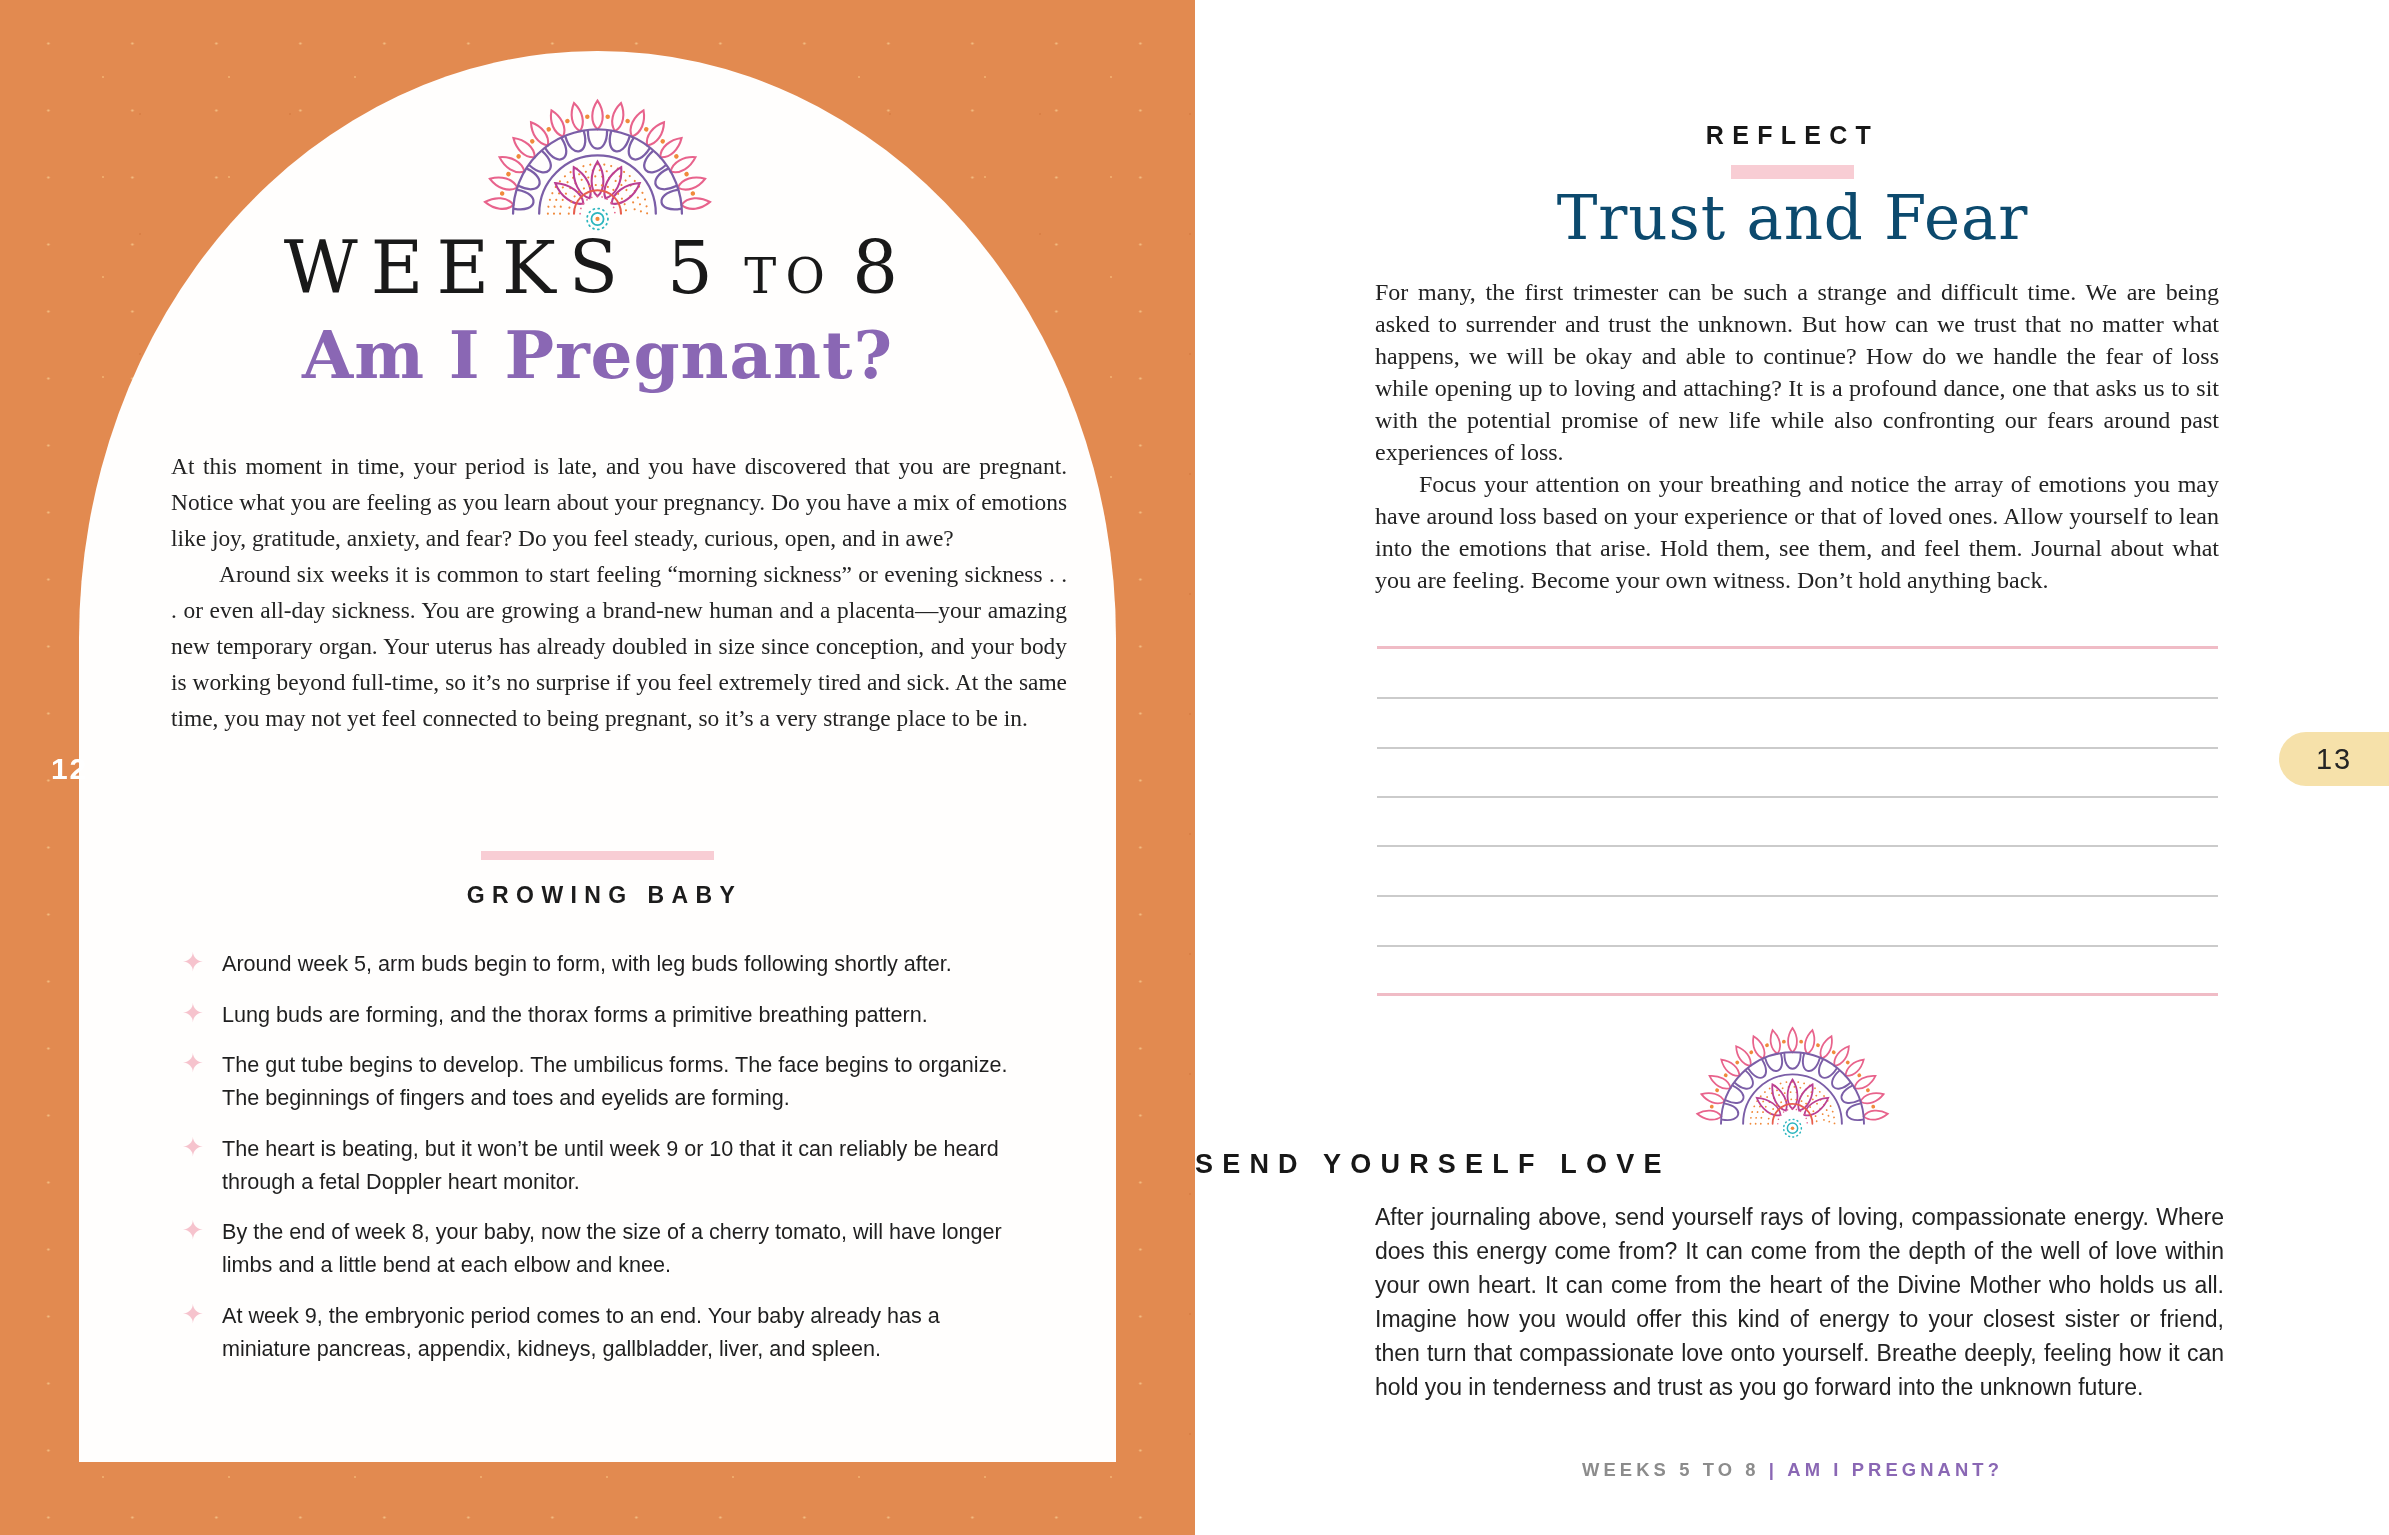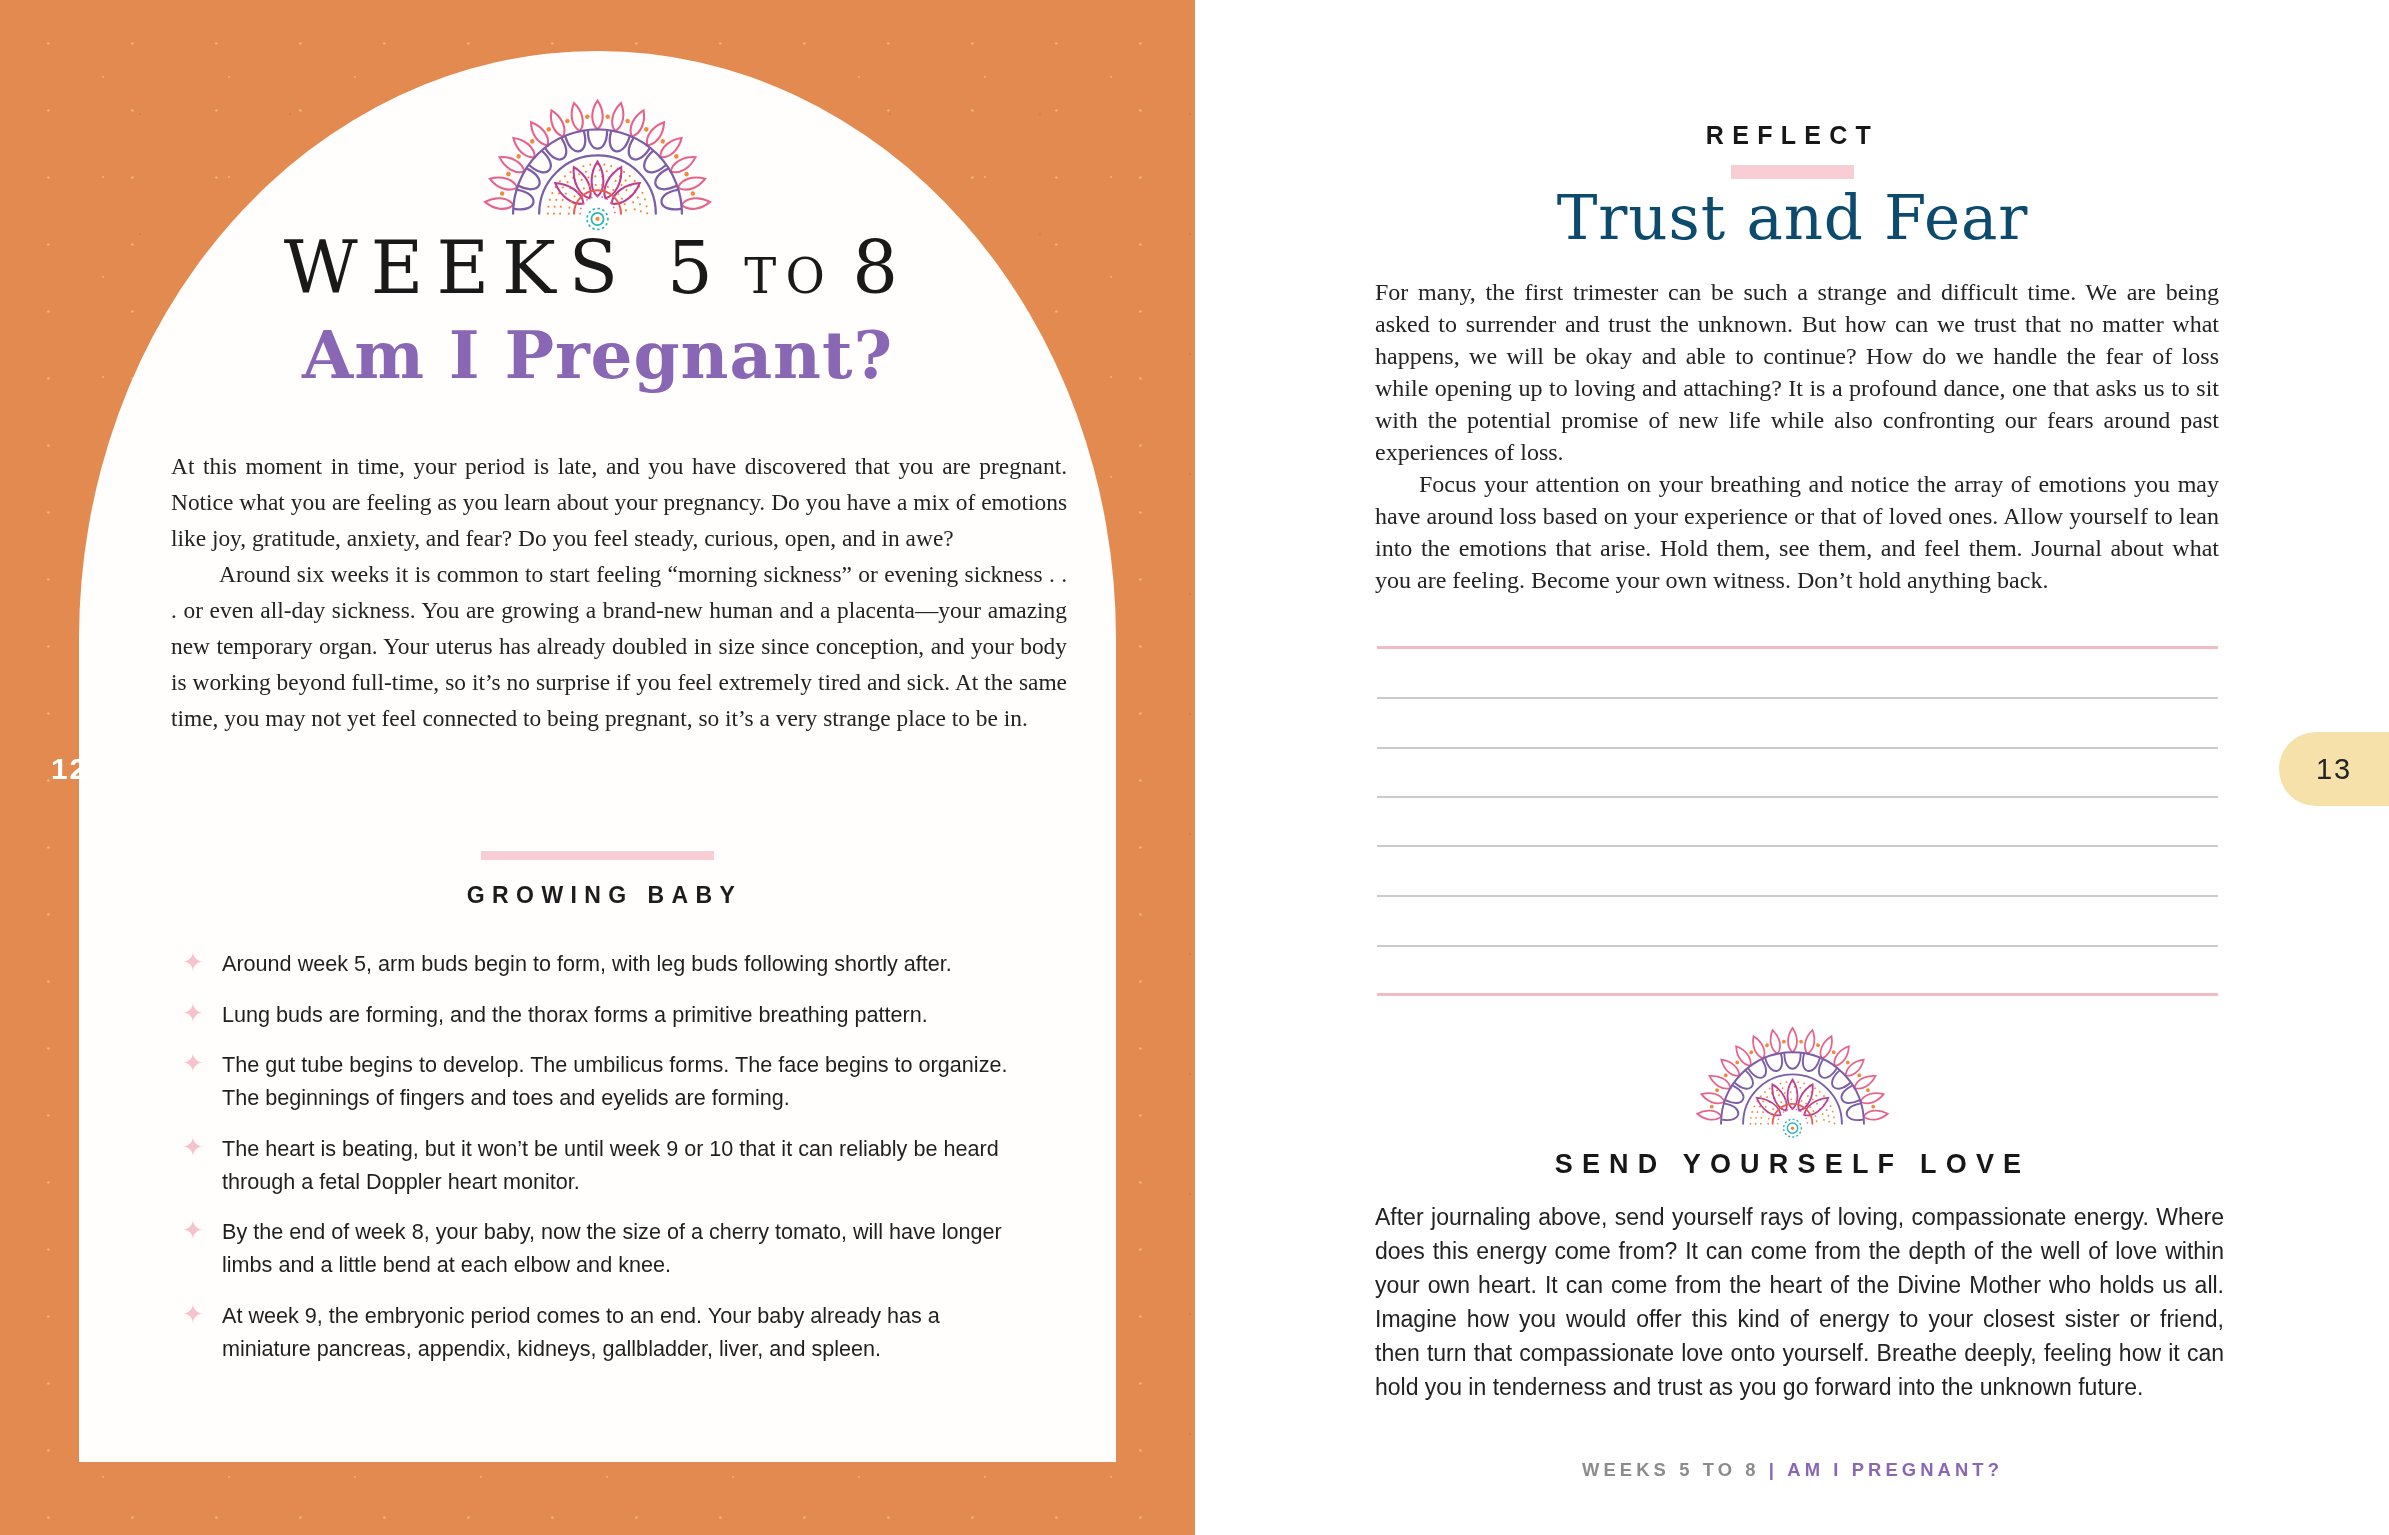--- a/index.html
+++ b/index.html
@@ -94,36 +94,36 @@
     font-family:"Liberation Serif",serif; font-size:24px; line-height:32px;
     color:#232323; text-align:justify;
   }
   .rp-paras p { margin:0; }
   .rp-paras p + p { text-indent:44px; }
   .rp-journal { position:absolute; left:182px; top:646px; width:841px; height:353px; }
   .jl { position:absolute; left:0; width:100%; height:1.8px; background:#CBCBCB; }
   .jl.pink { height:2.8px; background:#F0BCC6; }
   .mandala-right { position:absolute; left:498px; top:1024px; width:199px; height:117px; }
   .rp-love-heading {
-    position:absolute; left:0; top:1149px; width:1195px; text-align:center;
+    position:absolute; left:0; top:1149px; width:1195px; text-align:left;
     font-weight:600; font-size:27px; letter-spacing:9.2px; color:#171717;
   }
   .rp-love-para {
     position:absolute; left:180px; top:1200px; width:849px;
     font-size:23px; line-height:34px; color:#222222; text-align:justify;
   }
   .rp-footer {
     position:absolute; left:0; top:1459px; width:1195px; text-align:center;
     font-weight:bold; font-size:18.4px; letter-spacing:4.1px; white-space:nowrap;
   }
   .footer-gray { color:#8C8C8C; }
   .footer-purple { color:#8A67B4; }
   .footer-sep { color:#8A67B4; margin:0 9.2px; }
   .page-tab {
-    position:absolute; left:1084px; top:732px; width:110px; height:74px;
+    position:absolute; left:1084px; top:732px; width:110px; height:54px;
     background:#F6E1AA; border-radius:37px 0 0 37px;
     display:flex; align-items:center; justify-content:center;
     font-size:29px; color:#242424; letter-spacing:1.8px;
   }
   .defs-holder { position:absolute; width:0; height:0; overflow:hidden; }
 </style>
 </head>
 <body>
 
 <svg class="defs-holder" aria-hidden="true">

